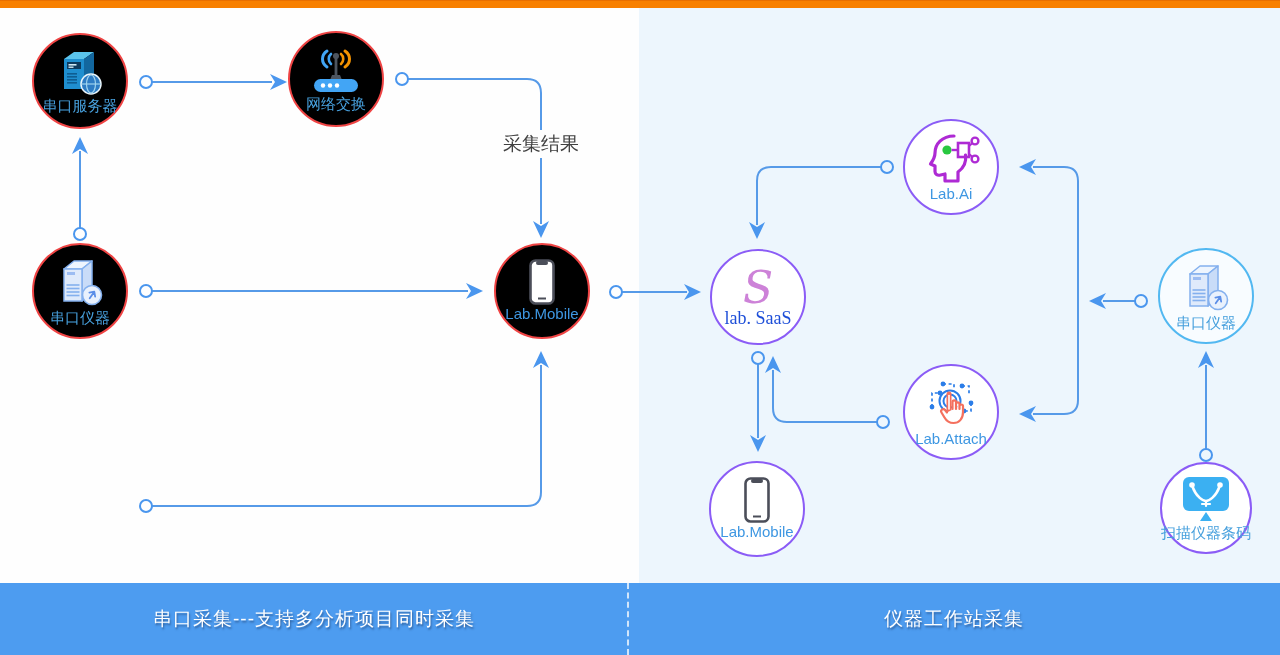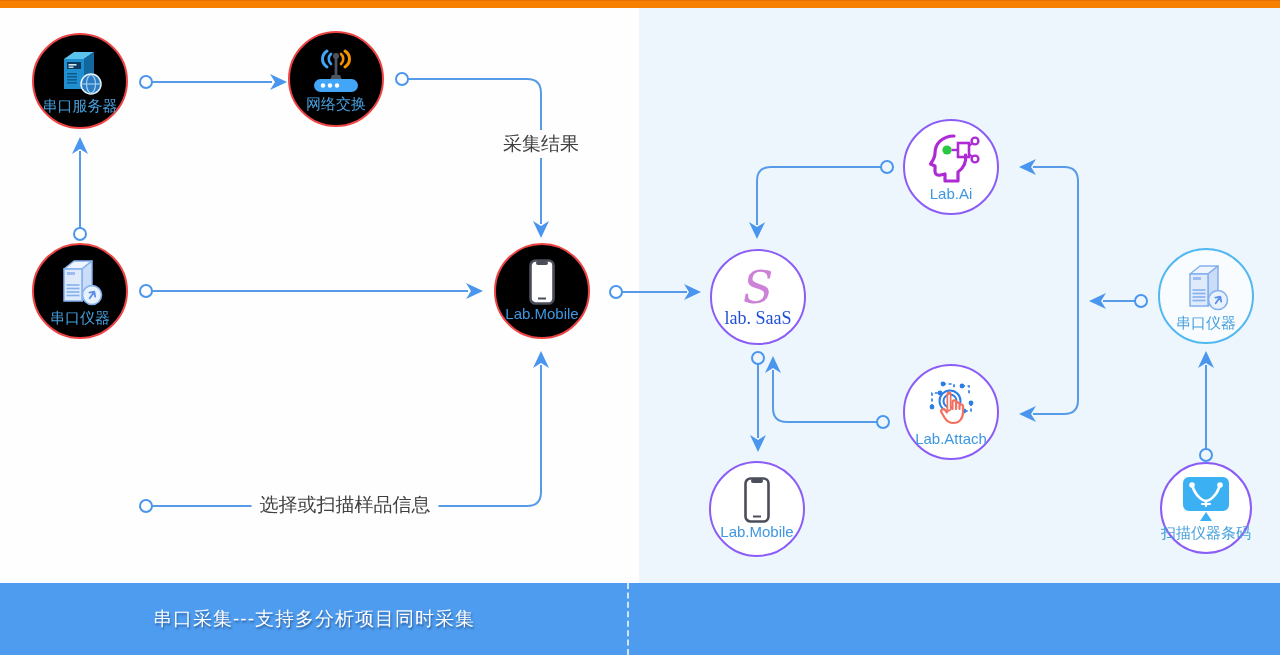--- a/index.html
+++ b/index.html
@@ -229,20 +229,20 @@
   <div class="node bright" style="left:709px; top:461px;">
     <svg width="26" height="46" viewBox="0 0 26 46">
       <rect x="1.5" y="1.5" width="23" height="43" rx="5" fill="#fff" stroke="#4b4e59" stroke-width="2.6"></rect>
       <rect x="7" y="2" width="12" height="4" rx="2" fill="#4b4e59"></rect>
       <line x1="9" y1="39.5" x2="17" y2="39.5" stroke="#4b4e59" stroke-width="2"></line>
     </svg>
     <div class="nlabel latin">Lab.Mobile</div>
   </div>
 
   <div class="elabel" style="left:541px; top:144px;">采集结果</div>
-  <div class="elabel" style="left:345px; top:505px;">选择或扫描样品信息</div>
 
   <div class="footer">
     <div class="footer-caption footer-left">串口采集---支持多分析项目同时采集</div>
+    <div class="footer-caption footer-right">仪器工作站采集</div>
     <div class="footer-divider"></div>
   </div>
 
 </div>
 
 </body></html>

